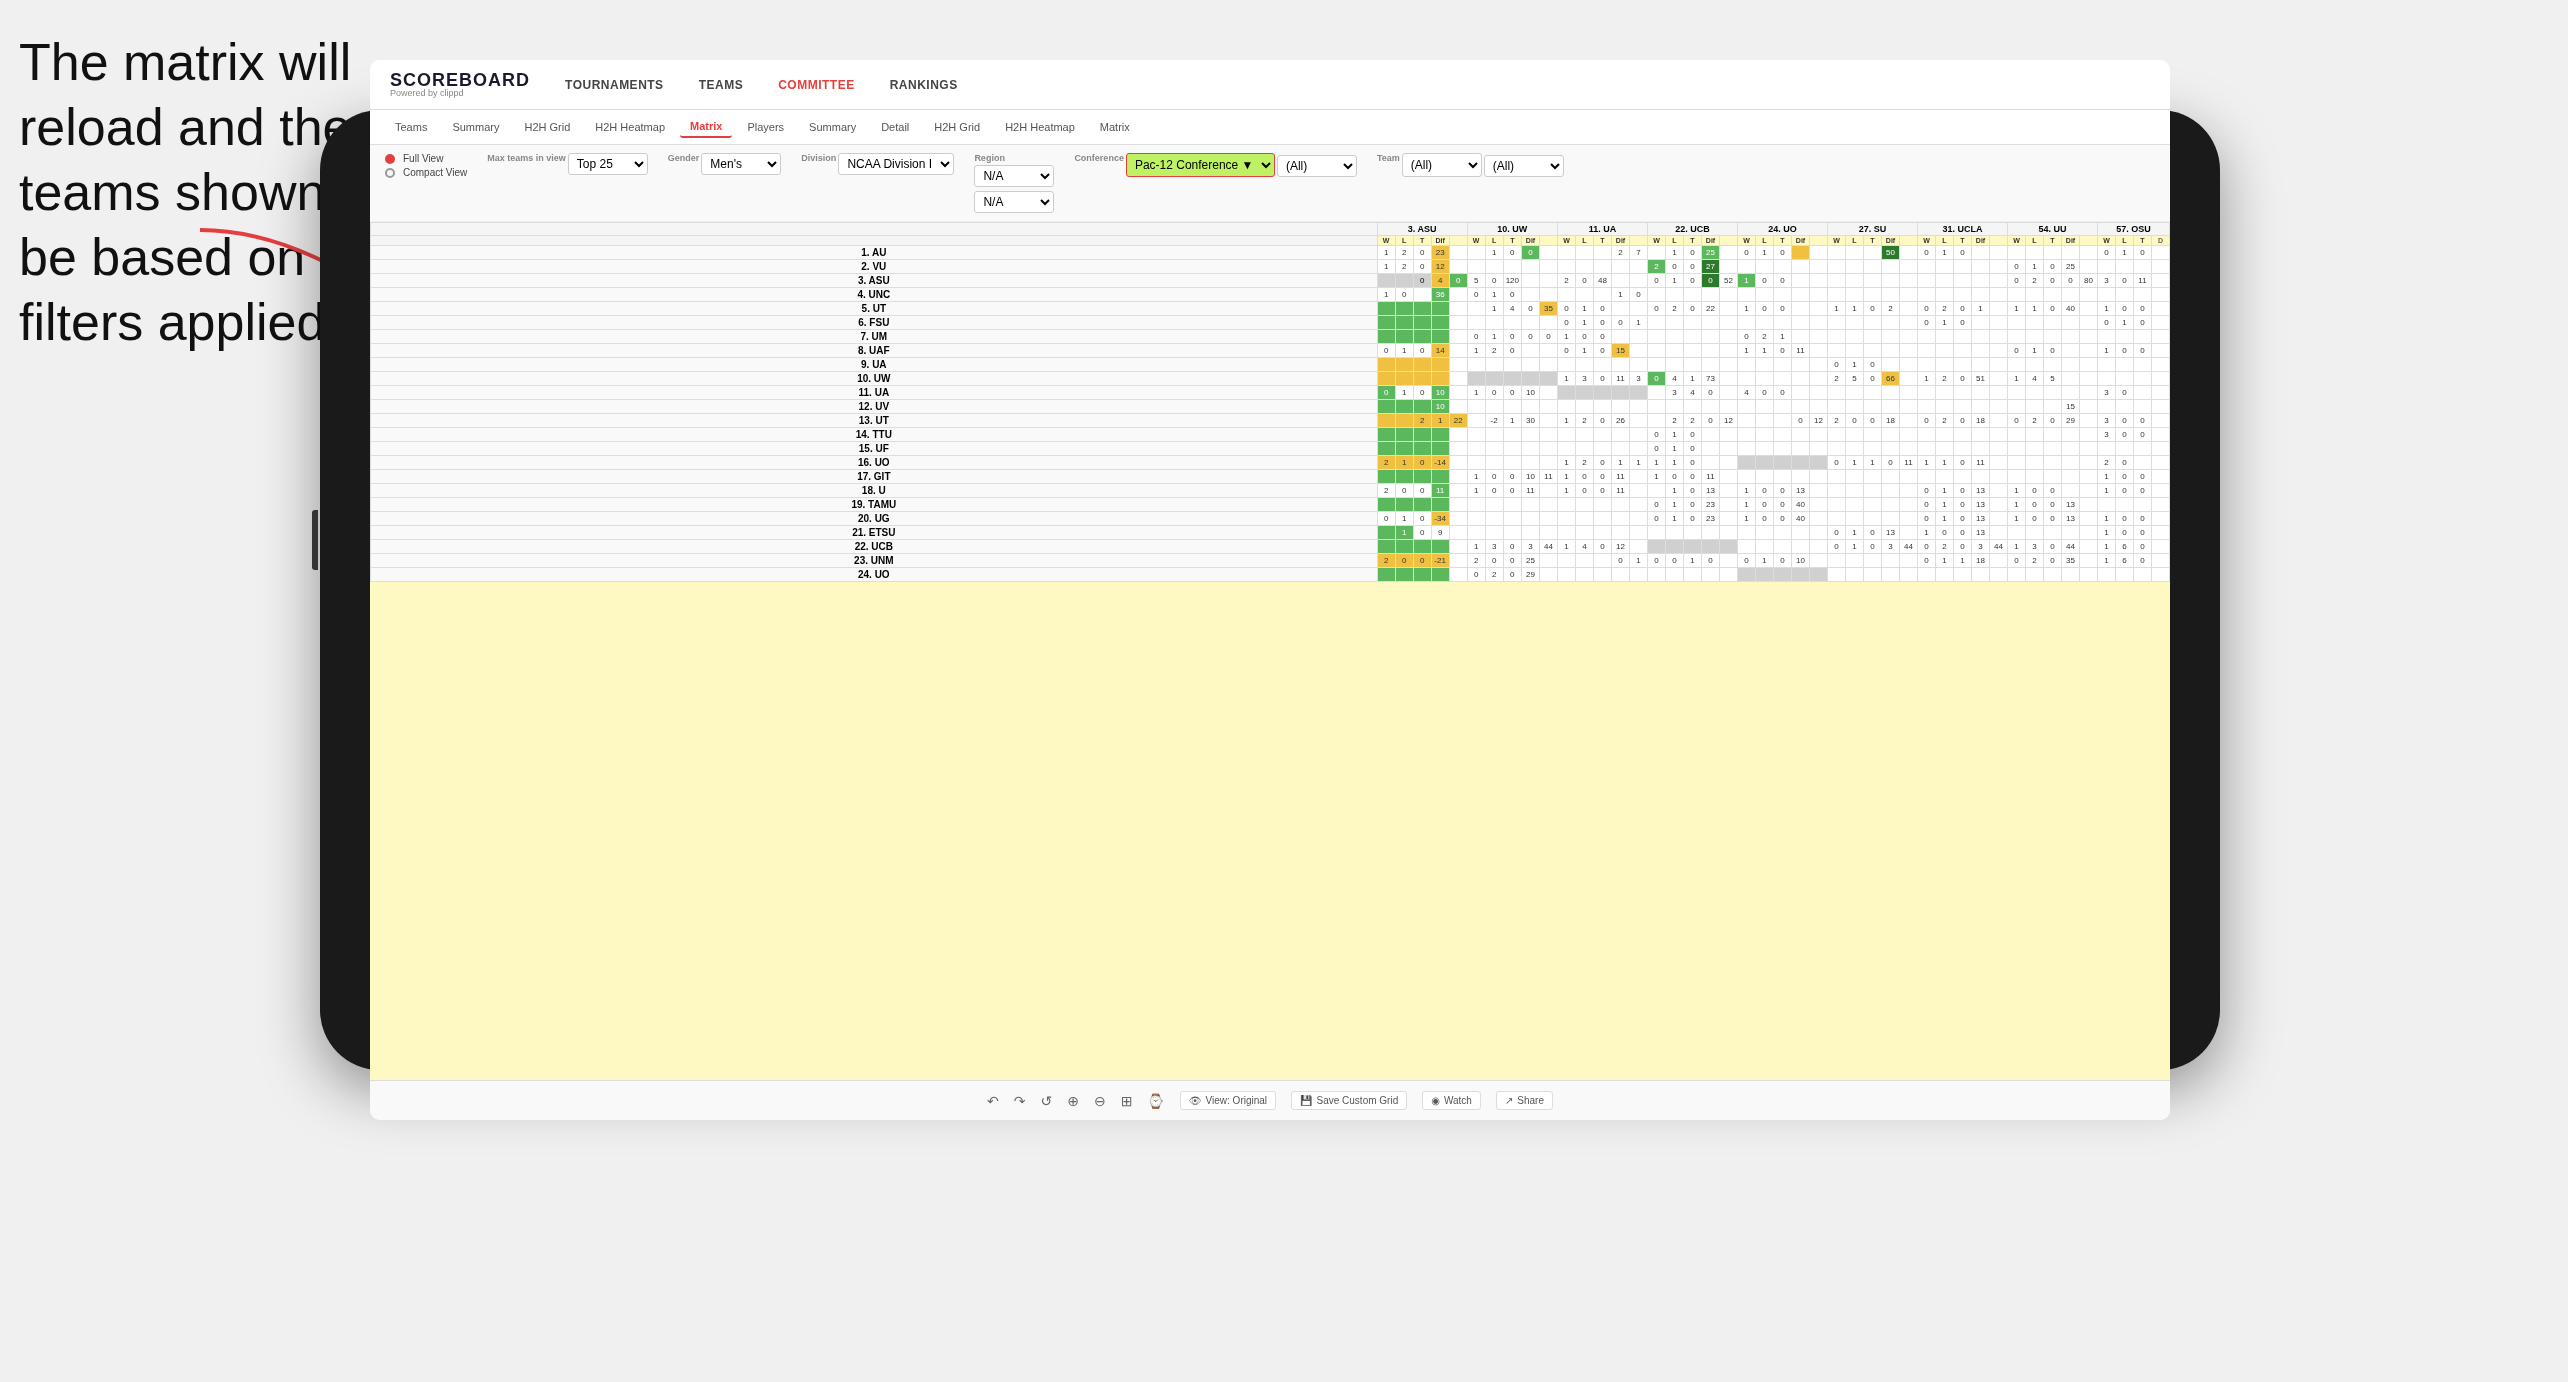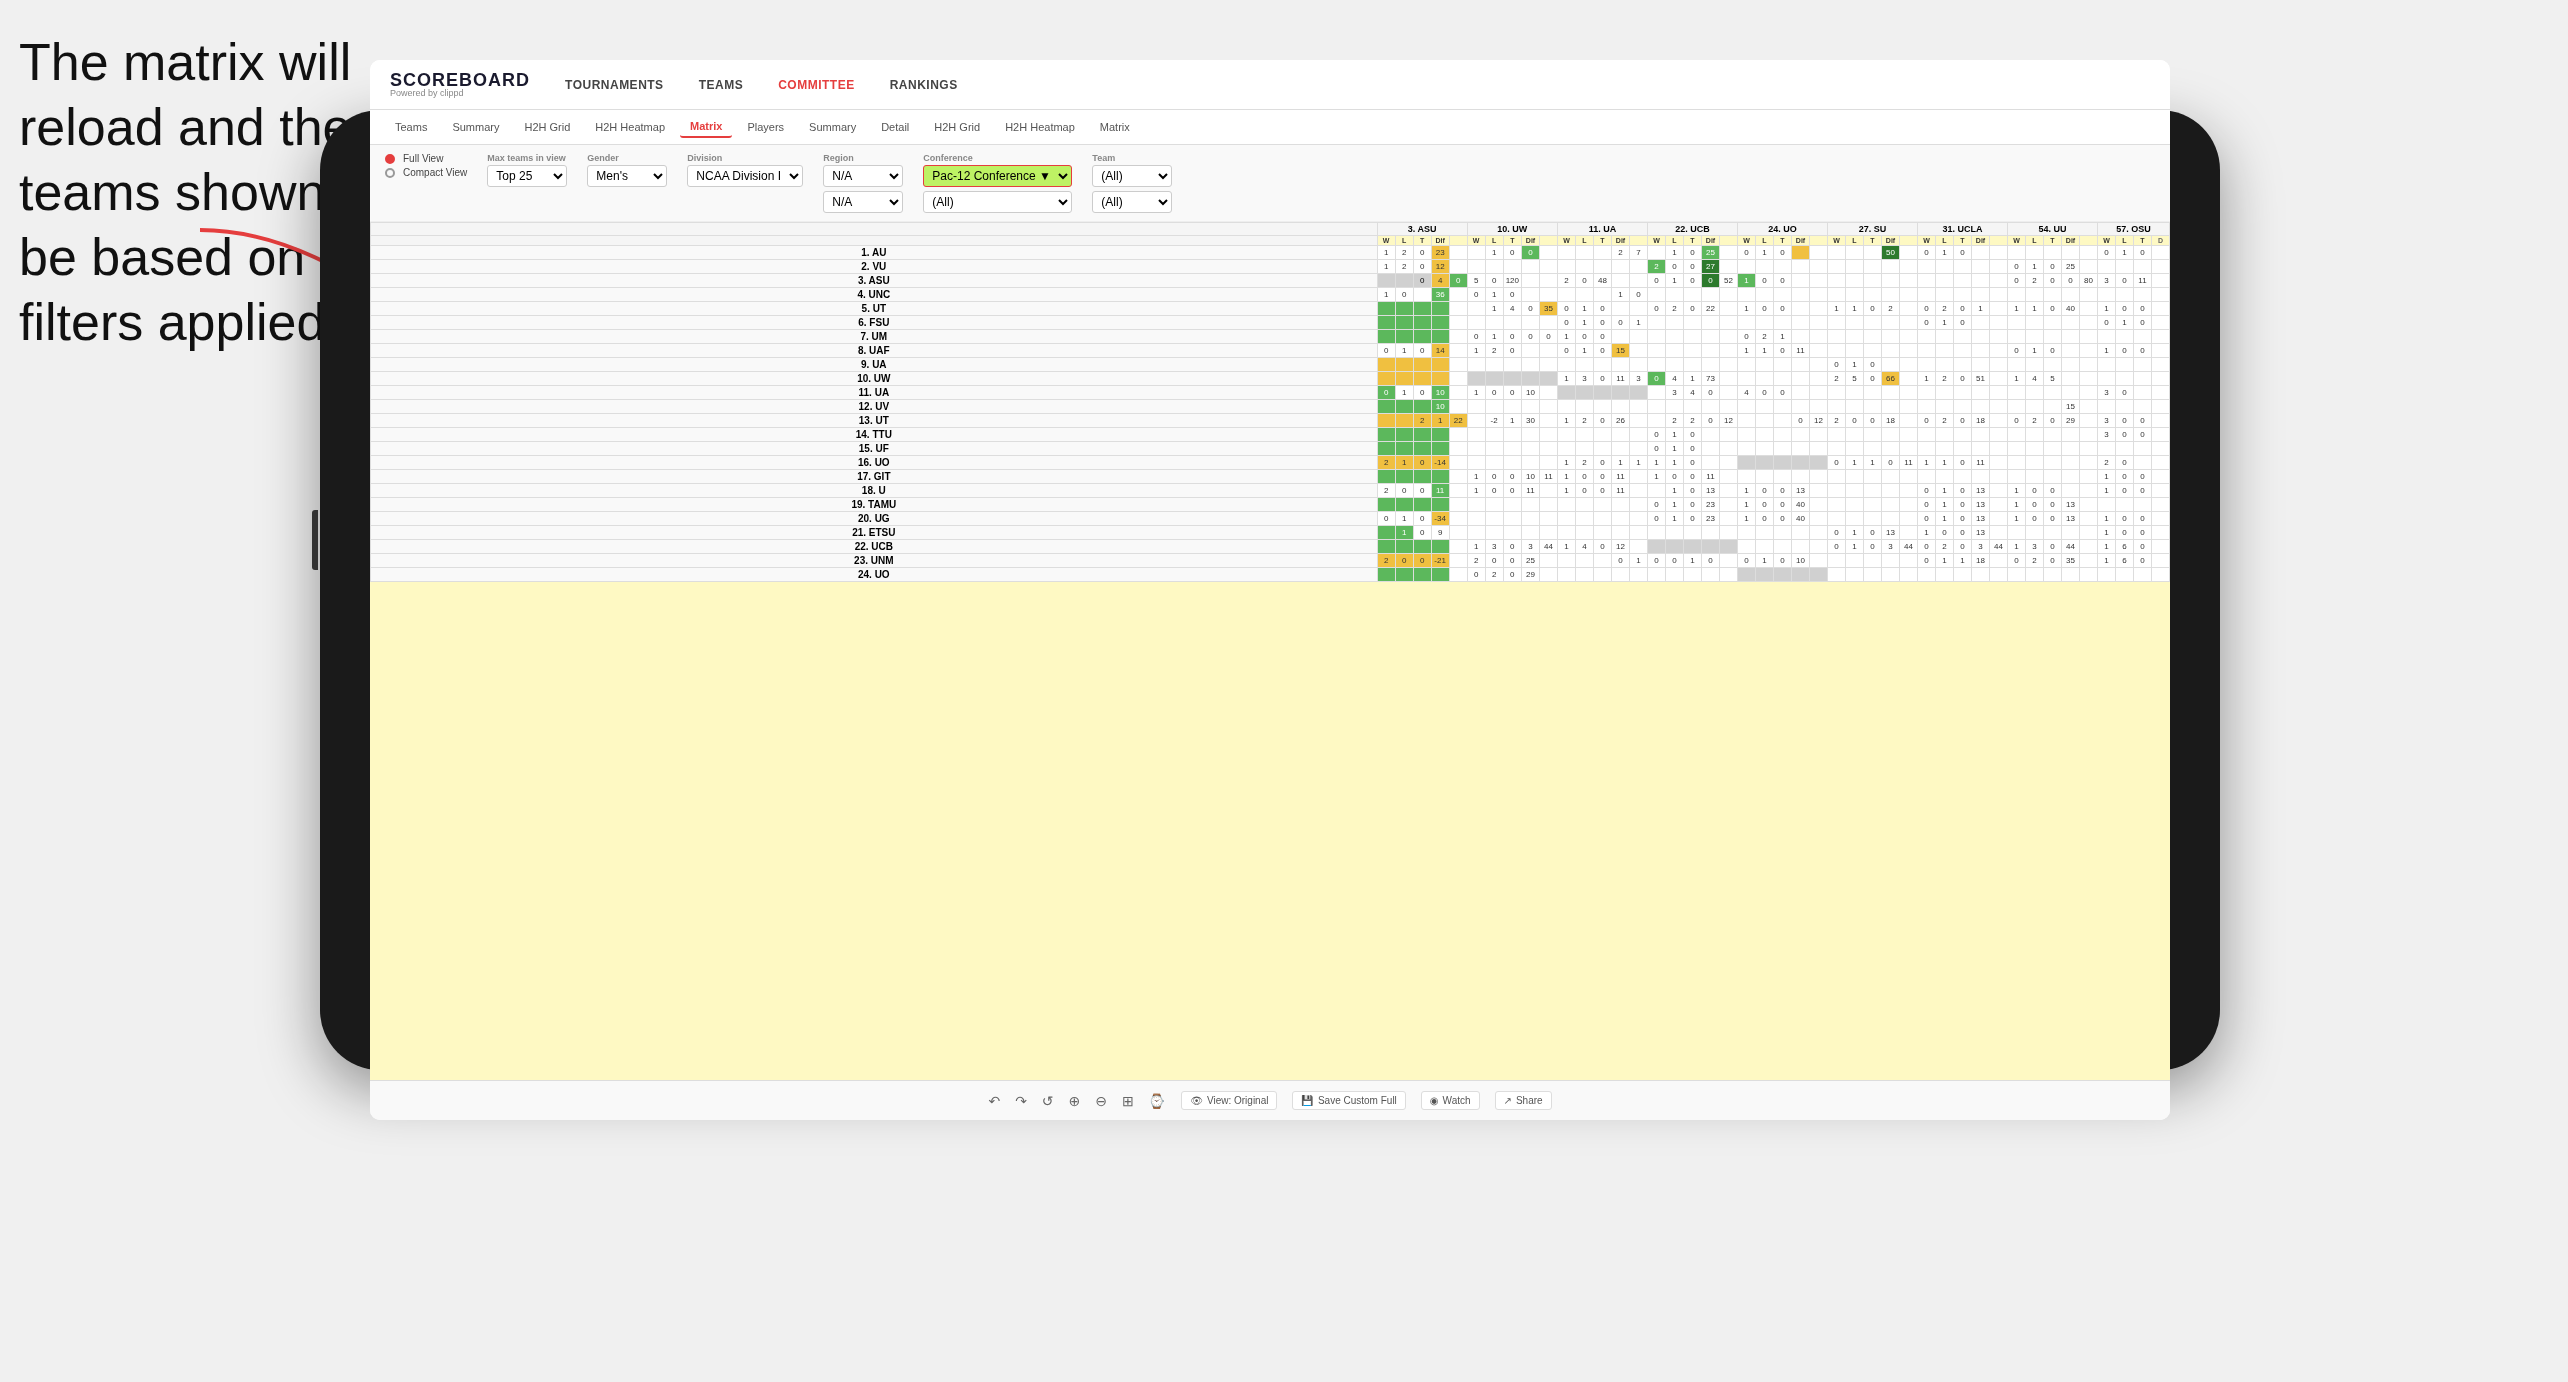--- a/index.html
+++ b/index.html
@@ -150,21 +150,21 @@
       display: inline-block;
     }
 
     .radio-dot.selected {
       border-color: #e53e3e;
       background: #e53e3e;
     }
 
     .filter-group {
       display: flex;
-      flex-direction: column;
+      flex-direction: row;
       gap: 2px;
     }
 
     .filter-label {
       font-size: 9px;
       color: #888;
       font-weight: 600;
     }
 
     .filter-select {
@@ -1640,21 +1640,21 @@
       <span class="toolbar-icon">⊕</span>
       <span class="toolbar-icon">⊖</span>
       <span class="toolbar-icon">⊞</span>
       <span class="toolbar-icon">⌚</span>
       <div class="toolbar-btn">
         <span>👁</span>
         <span>View: Original</span>
       </div>
       <div class="toolbar-btn">
         <span>💾</span>
-        <span>Save Custom Full</span>
+        <span>Save Custom Grid</span>
       </div>
       <div class="toolbar-btn">
         <span>◉</span>
         <span>Watch</span>
       </div>
       <div class="toolbar-btn">
         <span>↗</span>
         <span>Share</span>
       </div>
     </div>

